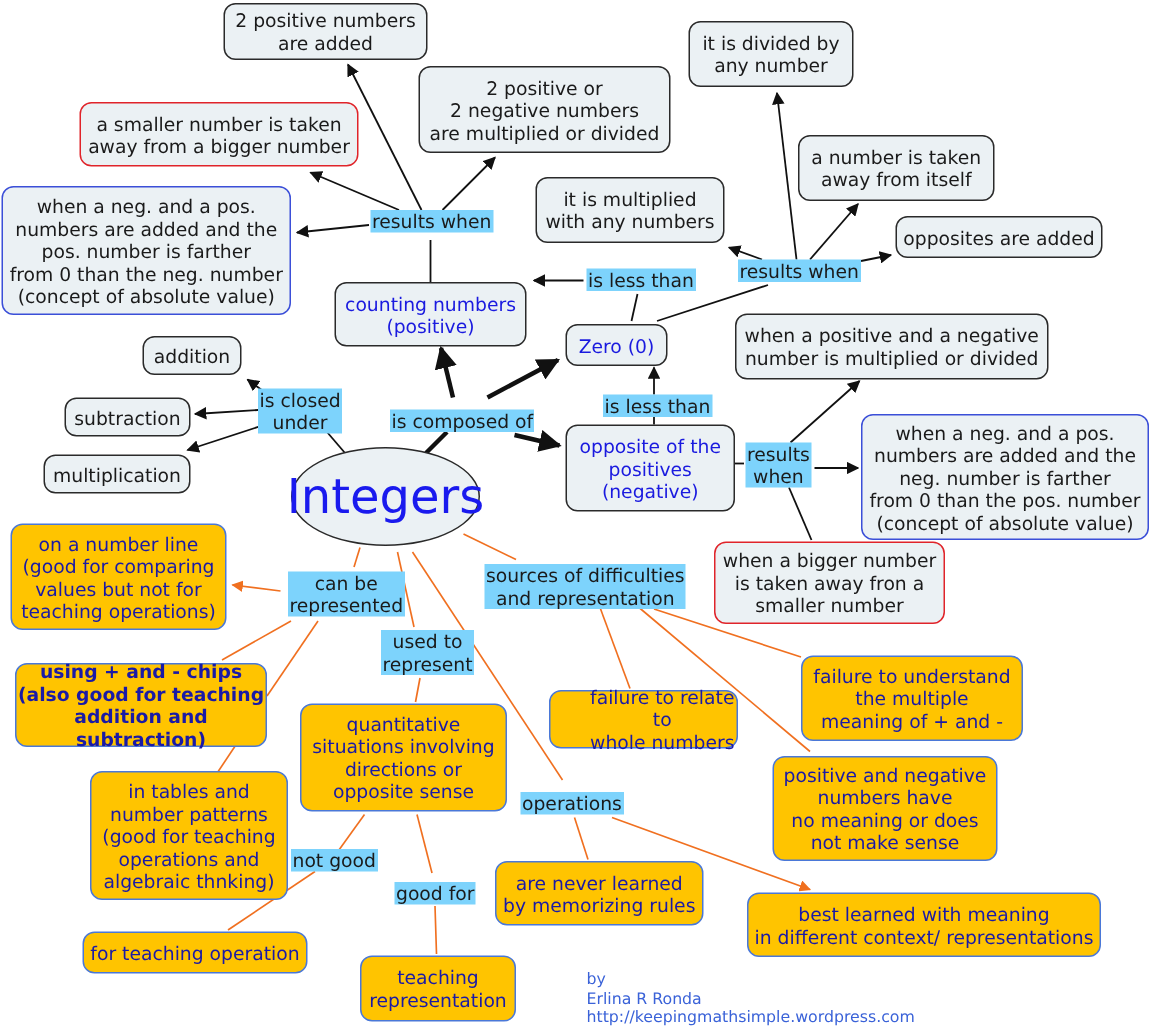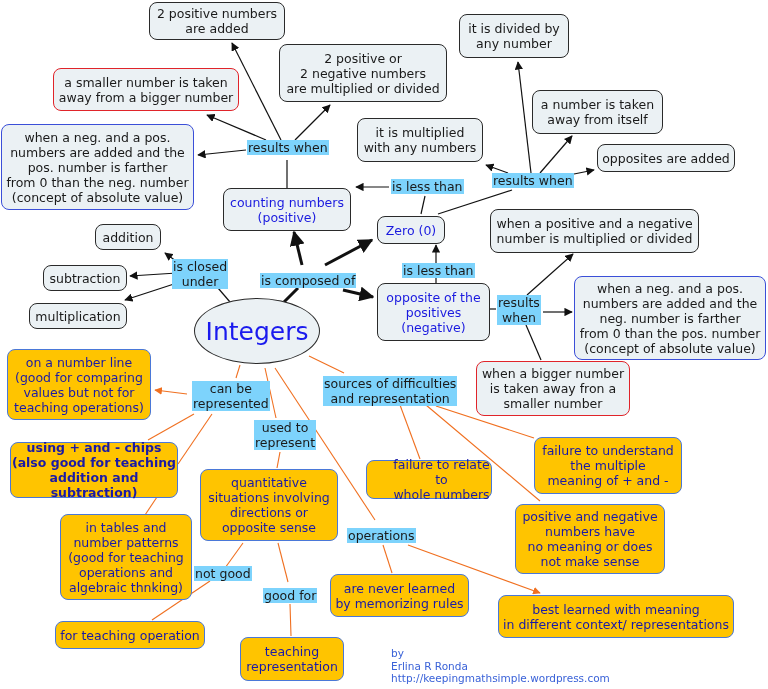--- a/index.html
+++ b/index.html
@@ -10,21 +10,21 @@
           text-align:center; font-size:12.5px; line-height:15px; white-space:pre-line; border-radius:8px; }
   .gray { background:#ebf1f4; border:1px solid #2a2a2a; color:#1a1a1a; }
   .gray.blue-text { color:#1a1adf; }
   .red { background:#ebf1f4; border:1.3px solid #e0242a; color:#1a1a1a; }
   .blueb { background:#ebf1f4; border:1.3px solid #3b4fd8; color:#1a1a1a; }
   .gold { background:#ffc400; border:1.3px solid #4a78d8; color:#1a1aa6; }
   .label { position:absolute; font-size:12.5px; line-height:15px; color:#1a1a1a; text-align:center;
            white-space:pre-line; background:#7dd3fc; padding:0 1px; }
   .central { position:absolute; left:194px; top:298px; width:126px; height:66px; box-sizing:border-box;
              border:1.3px solid #2a2a2a; border-radius:50%; background:#ebf1f4; color:#1a1aee;
-             font-size:25px; display:flex; align-items:center; justify-content:center; }
+             font-size:32px; display:flex; align-items:center; justify-content:center; }
   .credit { position:absolute; left:391px; top:647px; font-size:10.5px; line-height:12.5px; color:#3a62d8;
             white-space:pre-line; }
 </style>
 </head>
 <body>
 
 <svg id="edges" xmlns="http://www.w3.org/2000/svg">
   <defs>
     <marker id="ab" viewBox="0 0 10 10" refX="9" refY="5" markerWidth="7" markerHeight="7" orient="auto-start-reverse">
       <path d="M0,0 L10,5 L0,10 z" fill="#111"></path>

